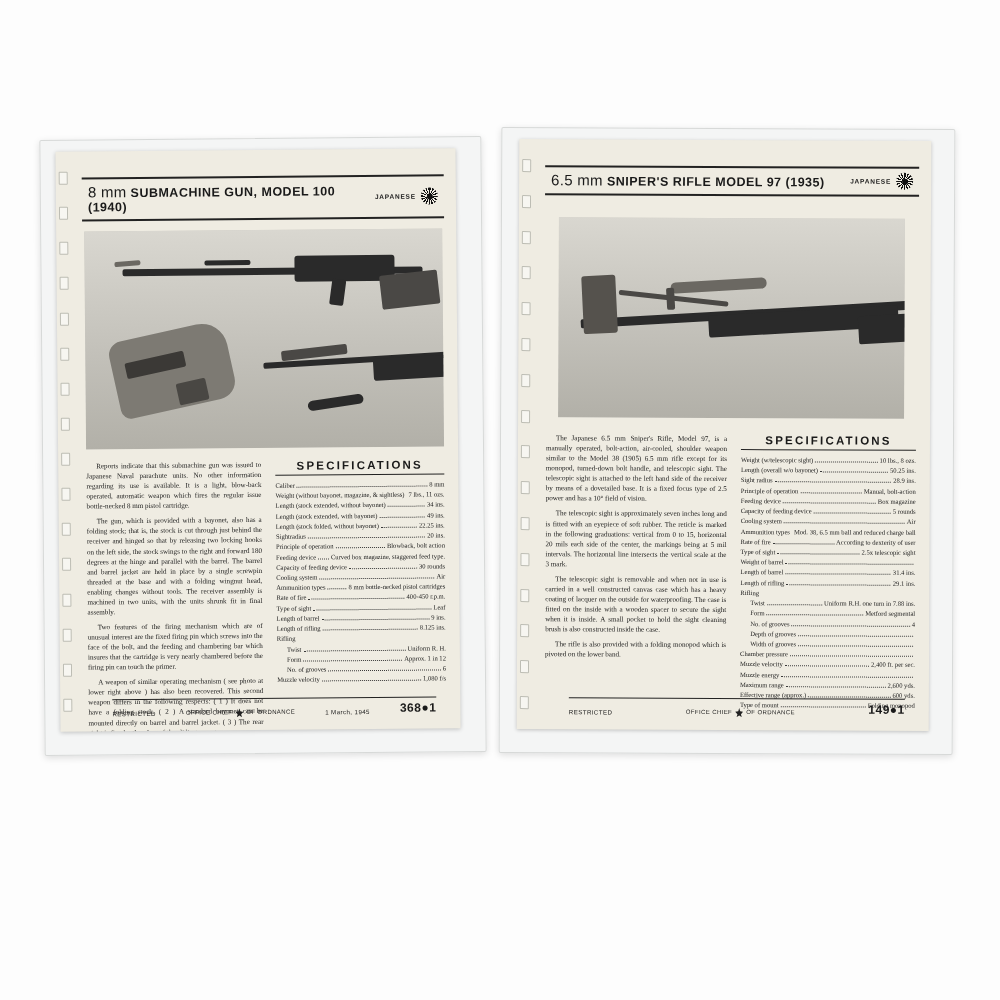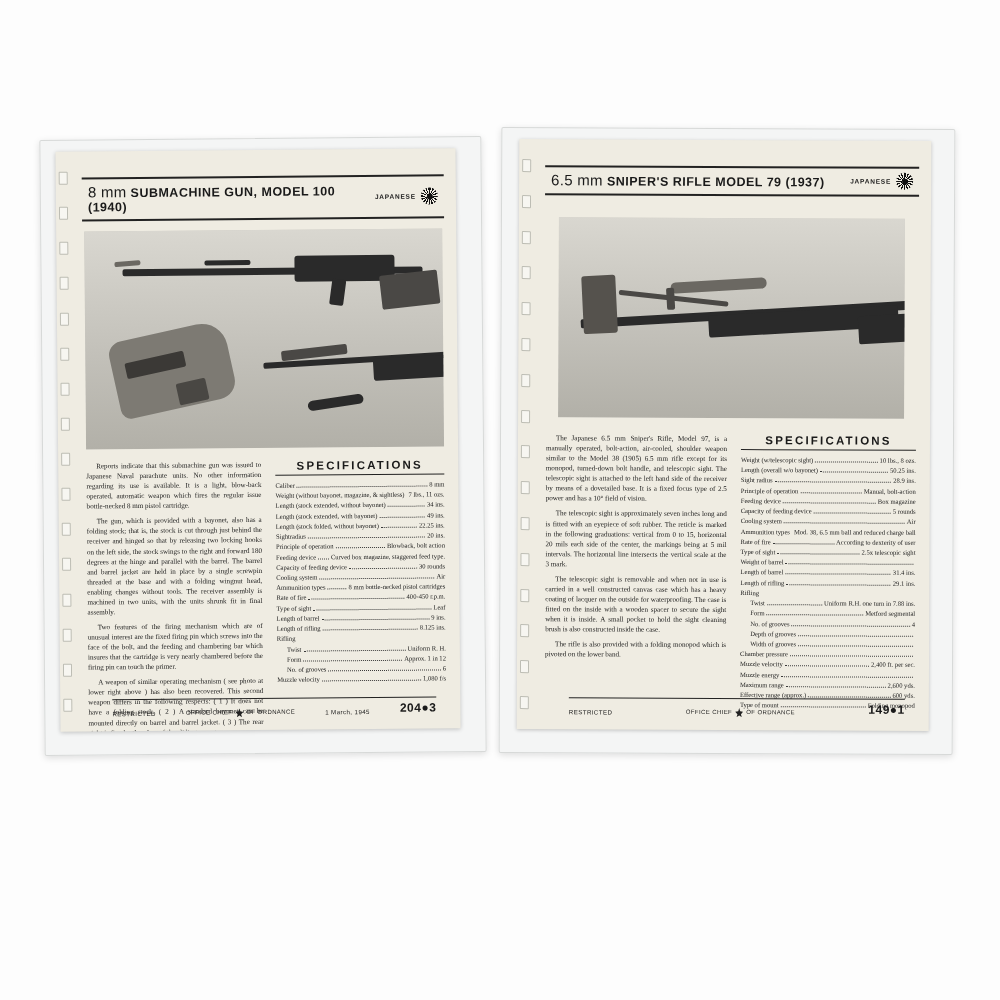--- a/index.html
+++ b/index.html
@@ -383,21 +383,21 @@
       </div>
 
       <div class="footer">
         <span>RESTRICTED</span>
         <span class="mid">
           <span>OFFICE CHIEF</span>
           <span class="ord-mark"></span>
           <span>OF ORDNANCE</span>
         </span>
         <span class="date-stamp">1 March, 1945</span>
-        <span class="pagenum">204●3</span>
+        <span class="pagenum">368●1</span>
       </div>
     </div>
   </div>
 
   <div class="sleeve right"></div>
 
   <div class="sheet right">
     <div class="holes">
       <div class="hole"></div>
       <div class="hole"></div>
@@ -415,21 +415,21 @@
       <div class="hole"></div>
       <div class="hole"></div>
       <div class="hole"></div>
     </div>
 
     <div class="page-inner">
 
       <div class="title-bar">
         <div class="title-txt">
           <span class="cal">6.5 mm</span>
-          <span>SNIPER'S RIFLE MODEL 79 (1937)</span>
+          <span>SNIPER'S RIFLE MODEL 97 (1935)</span>
         </div>
         <div class="nation">
           <span class="nation-label">JAPANESE</span>
           <span class="rising-sun"></span>
         </div>
       </div>
 
       <div class="photo-wrap photo-right">
         <div class="photo-bg"></div>
         <div class="gun" style="left:22px; top:92px; width:330px; height:9px; transform:rotate(-3.5deg);"></div>

